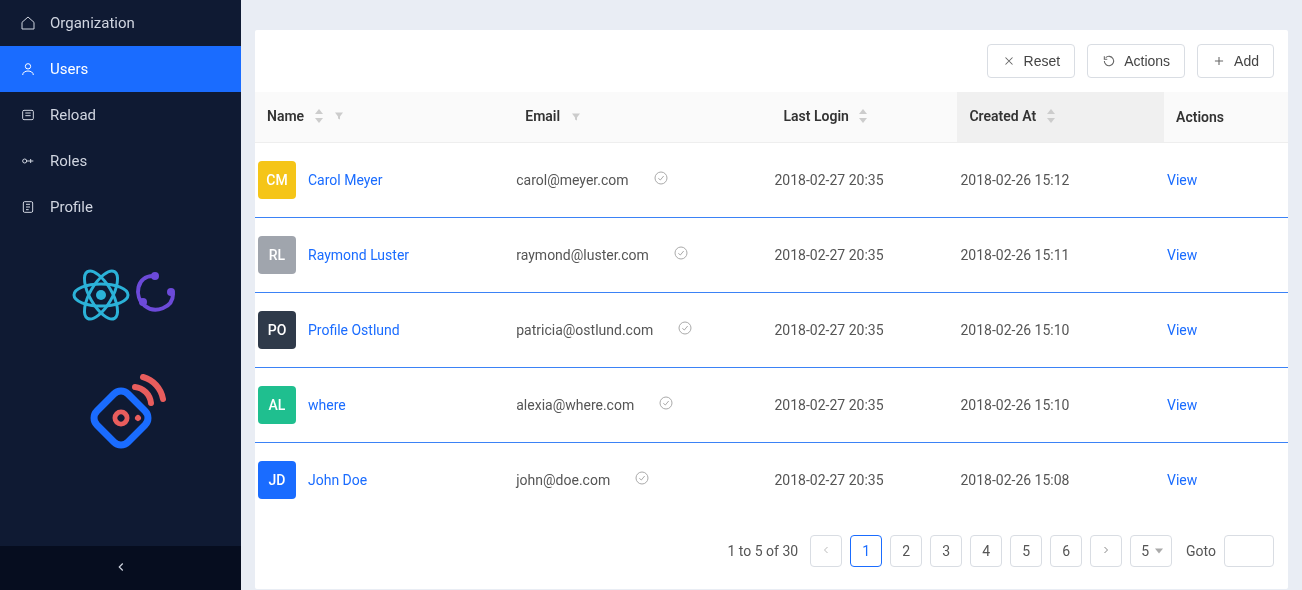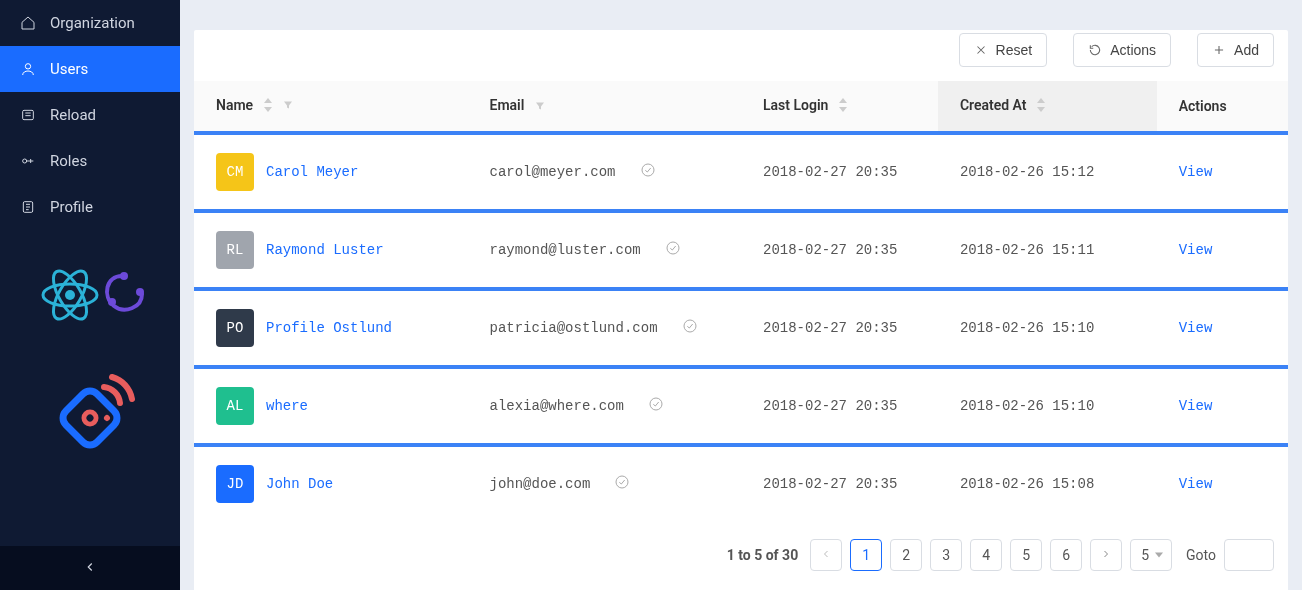--- a/index.html
+++ b/index.html
@@ -11,21 +11,21 @@
     height: 100%;
   }
   .app {
     display: flex;
     width: 1302px;
     height: 590px;
     overflow: hidden;
   }
   
   .sidebar {
-    width: 180px;
+    width: 241px;
     background: #0f1a33;
     color: #d0d5e0;
     display: flex;
     flex-direction: column;
     position: relative;
   }
   .nav-item {
     display: flex;
     align-items: center;
     gap: 14px;
@@ -69,22 +69,22 @@
     padding: 30px 14px 20px 14px;
     overflow: auto;
   }
   .panel {
     background: #fff;
     border-radius: 2px;
   }
   .toolbar {
     display: flex;
     justify-content: flex-end;
-    gap: 26px;
-    padding: 3px 14px 14px 14px;
+    gap: 12px;
+    padding: 14px 14px 14px 14px;
   }
   .btn {
     background: #fff;
     border: 1px solid #d9dde3;
     border-radius: 4px;
     padding: 8px 14px;
     font-size: 14px;
     color: #444;
     display: inline-flex;
     align-items: center;
@@ -96,35 +96,34 @@
     stroke: #666; fill: none; stroke-width: 1.8;
   }
   
   table {
     width: 100%;
     border-collapse: collapse;
   }
   thead th {
     background: #fafafa;
     text-align: left;
-    padding: 16px 22px;
+    padding: 16px 12px;
     font-weight: 600;
     color: #333;
     font-size: 14px;
     border-bottom: 1px solid #eee;
   }
   thead th.sorted {
     background: #f0f0f0;
   }
   tbody td {
-    padding: 18px 22px;
-    border-top: 4px solid #3b82f6;
+    padding: 18px 3px;
+    border-top: 1px solid #3b82f6;
     vertical-align: middle;
     color: #555;
-    font-family: Liberation Mono, monospace;
   }
   .name-cell {
     display: flex;
     align-items: center;
     gap: 12px;
   }
   .avatar {
     width: 38px;
     height: 38px;
     border-radius: 4px;
@@ -156,21 +155,21 @@
   .filter-icon svg { width: 12px; height: 12px; fill: #ccc; }
   
   .pagination {
     display: flex;
     align-items: center;
     justify-content: flex-end;
     gap: 8px;
     padding: 18px 14px 22px 14px;
     color: #555;
   }
-  .page-info { margin-right: 4px; font-weight: bold; }
+  .page-info { margin-right: 4px; }
   .page-btn {
     min-width: 32px;
     height: 32px;
     border: 1px solid #d9dde3;
     border-radius: 4px;
     background: #fff;
     display: flex;
     align-items: center;
     justify-content: center;
     cursor: pointer;

